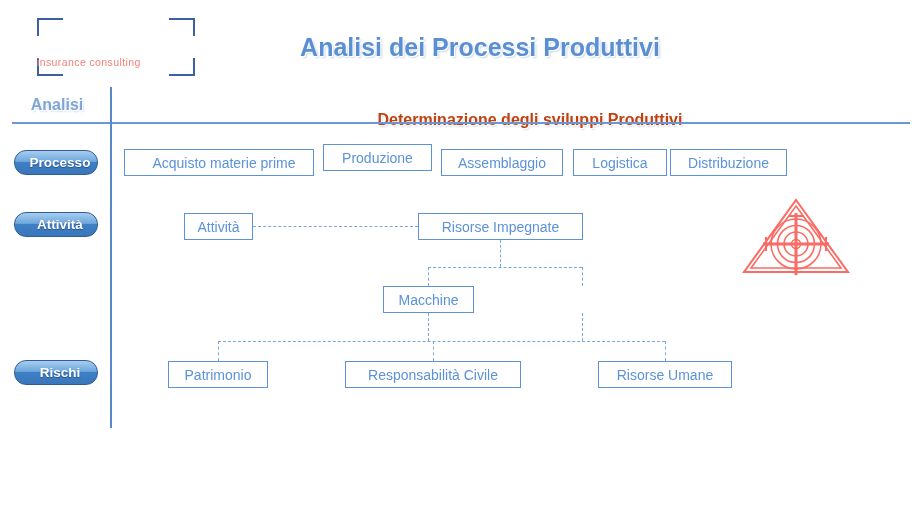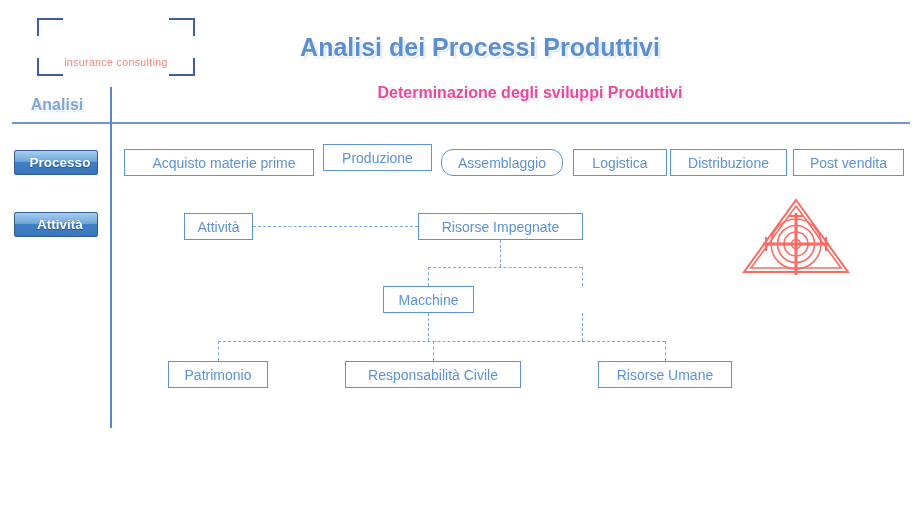--- a/index.html
+++ b/index.html
@@ -19,52 +19,52 @@
   .lb-tr{right:0;top:0;width:24px;height:16px;border-width:2px 2px 0 0;}
   .lb-bl{left:0;bottom:0;width:24px;height:16px;border-width:0 0 2px 2px;}
   .lb-br{right:0;bottom:0;width:24px;height:16px;border-width:0 2px 2px 0;}
   #logo-word{
     position:absolute;left:0;top:4px;width:158px;text-align:center;
     font-size:28px;font-weight:bold;color:#2e4d86;letter-spacing:-0.5px;
     font-family:"DejaVu Sans", sans-serif;
   }
   #logo-word .dot{color:#f1756b;}
   #logo-sub{
-    position:absolute;left:0;top:38px;width:158px;text-align:center;
+    position:absolute;left:0;top:38px;width:158px;text-align:left;
     font-size:10.5px;color:#f4827a;letter-spacing:0.4px;
     font-family:"Liberation Sans", sans-serif;
   }
 
   
   #main-title{
     position:absolute;left:200px;top:33px;width:560px;text-align:center;
     font-size:25px;font-weight:bold;color:#5b8fd4;
     text-shadow:1px 1px 0 #ffffff, 2px 2px 2px #cfd9e8;
     white-space:nowrap;
   }
   #col-label-left{
     position:absolute;left:12px;top:96px;width:90px;text-align:center;
     font-size:16px;color:#7fa6d8;font-weight:bold;
     text-shadow:1px 1px 0 #ffffff, 1.5px 1.5px 2px #d0dbeb;
   }
   #col-label-right{
-    position:absolute;left:180px;top:84px;width:700px;text-align:center;
-    font-size:16px;color:#ec4899;font-weight:bold;
+    position:absolute;left:180px;top:111px;width:700px;text-align:center;
+    font-size:16px;color:#c2410c;font-weight:bold;
     text-shadow:1px 1px 0 #ffffff, 1.5px 1.5px 2px #d0dbeb;
     white-space:nowrap;
   }
   #hrule{position:absolute;left:12px;top:122px;width:898px;height:2px;background:#6d96d4;}
   #vrule{position:absolute;left:110px;top:87px;width:2px;height:341px;background:#5a86cb;}
 
   
   .side-btn{
     position:absolute;left:14px;
     height:25px;width:84px;
     border:1px solid #2f5d96;
-    border-radius:2px;
+    border-radius:12px;
     background:linear-gradient(to bottom,#a8cdee 0%,#6ea7dd 45%,#3f7fc4 50%,#3a76bb 100%);
     color:#ffffff;font-size:13.5px;font-weight:bold;
     display:flex;align-items:center;justify-content:center;
     text-shadow:0 1px 1px rgba(20,50,90,.55);
     box-sizing:border-box;
     padding-left:8px;
   }
   #side-0{top:150px;}
   #side-1{top:212px;}
   #side-2{top:286px;}
@@ -108,20 +108,23 @@
   <div id="col-label-right">Determinazione degli sviluppi Produttivi</div>
   <div id="hrule"></div>
   <div id="vrule"></div>
 
   <div class="side-btn" id="side-0">
       <span>Processo</span>
     </div>
   <div class="side-btn" id="side-1">
       <span>Attività</span>
     </div>
+  <div class="side-btn" id="side-3">
+      <span>Rischi</span>
+    </div>
 
   <div class="dash-h" style="left:253px;top:226px;width:165px;"></div>
 
   <div class="dash-v" style="left:500px;top:240px;height:27px;"></div>
   <div class="dash-h" style="left:428px;top:267px;width:154px;"></div>
   <div class="dash-v" style="left:428px;top:267px;height:19px;"></div>
   <div class="dash-v" style="left:582px;top:267px;height:19px;"></div>
 
   <div class="dash-v" style="left:428px;top:313px;height:28px;"></div>
   <div class="dash-v" style="left:582px;top:313px;height:28px;"></div>
@@ -129,31 +132,28 @@
   <div class="dash-v" style="left:218px;top:341px;height:20px;"></div>
   <div class="dash-v" style="left:433px;top:341px;height:20px;"></div>
   <div class="dash-v" style="left:665px;top:341px;height:20px;"></div>
 
   <div class="node" style="left:124px;top:149px;width:190px;padding-left:10px;">
       <span>Acquisto materie prime</span>
     </div>
   <div class="node" style="left:323px;top:144px;width:109px;">
       <span>Produzione</span>
     </div>
-  <div class="node" style="left:441px;top:149px;width:122px;border-radius:12px;">
+  <div class="node" style="left:441px;top:149px;width:122px;">
       <span>Assemblaggio</span>
     </div>
   <div class="node" style="left:573px;top:149px;width:94px;">
       <span>Logistica</span>
     </div>
   <div class="node" style="left:670px;top:149px;width:117px;">
       <span>Distribuzione</span>
-    </div>
-  <div class="node" style="left:793px;top:149px;width:111px;">
-      <span>Post vendita</span>
     </div>
 
   <div class="node" style="left:184px;top:213px;width:69px;">
       <span>Attività</span>
     </div>
   <div class="node" style="left:418px;top:213px;width:165px;">
       <span>Risorse Impegnate</span>
     </div>
 
   <div class="node" style="left:383px;top:286px;width:91px;">

